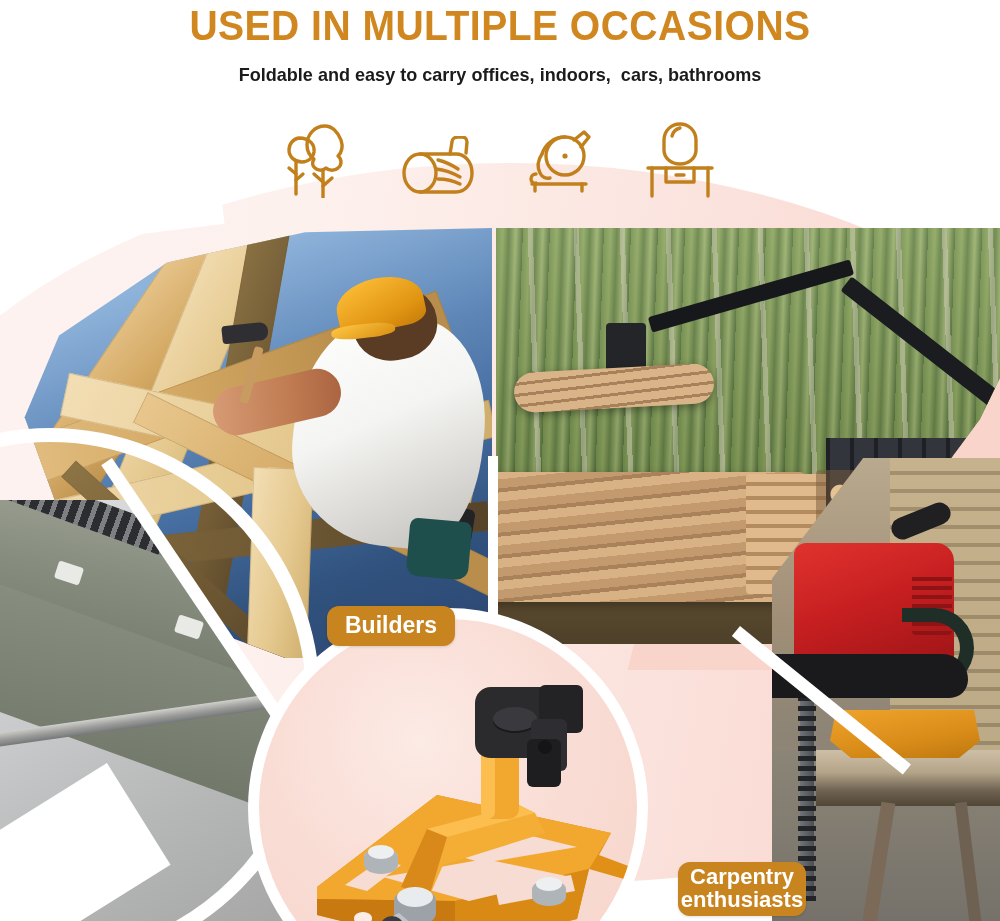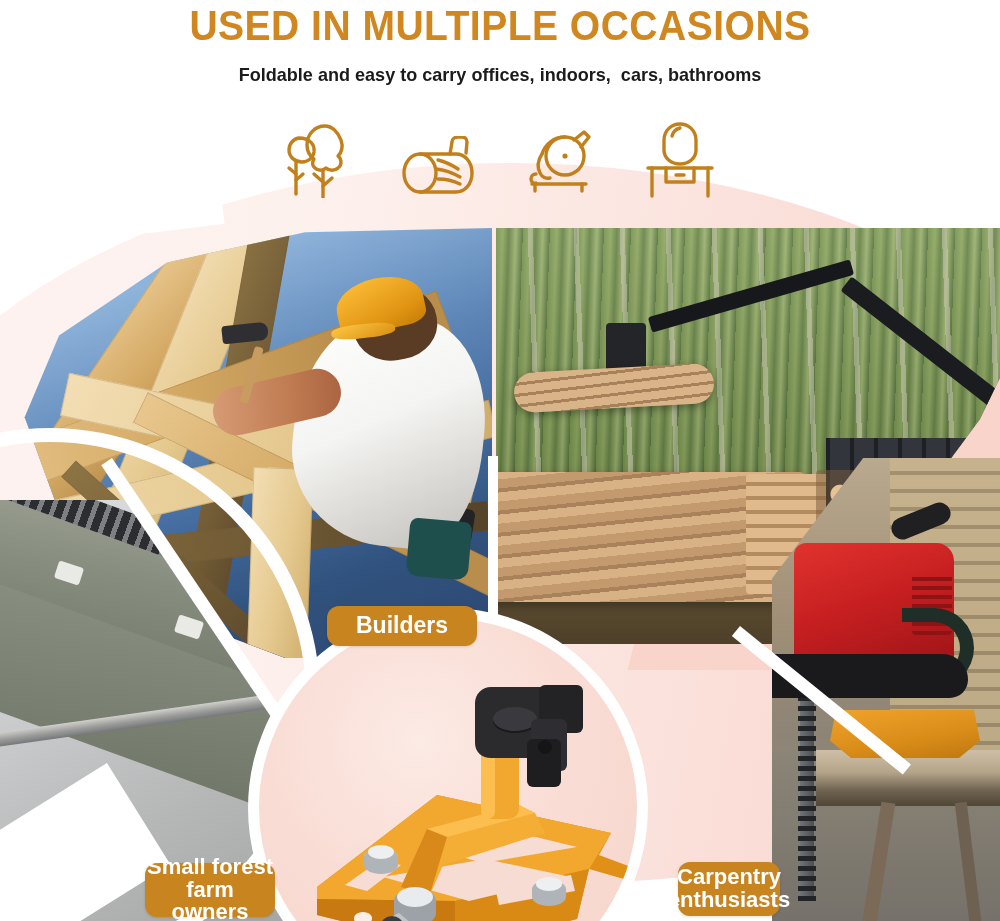--- a/index.html
+++ b/index.html
@@ -284,24 +284,24 @@
     color:#ffffff;
     font-family:"Liberation Sans Narrow","Liberation Sans", sans-serif;
     font-weight:bold;
     border-radius:12px;
     display:flex; align-items:center; justify-content:center;
     text-align:center;
     line-height:1.03;
     white-space:pre-line;
     box-shadow:0 1px 3px rgba(0,0,0,.13);
   }
-  .lb-builders  { left:327px; top:606px; width:150px; height:40px; font-size:23px; }
+  .lb-builders  { left:327px; top:606px; width:128px; height:40px; font-size:23px; }
   .lb-forest    { left:551px; top:610px; width:139px; height:40px; font-size:23px; }
   .lb-small     { left:145px; top:863px; width:130px; height:54px; font-size:22px; }
-  .lb-carp      { left:678px; top:862px; width:102px; height:54px; font-size:22px; }
+  .lb-carp      { left:678px; top:862px; width:128px; height:54px; font-size:22px; }
 </style>
 </head>
 <body>
 
 <div id="stage">
 
   <div class="pink-big"></div>
   <div class="pink-right-wedge"></div>
 
   <div class="header">
@@ -478,18 +478,16 @@
       <ellipse cx="290" cy="270" rx="17" ry="9" fill="#D9DCE0"></ellipse>
       <path d="M273 270c0-5 8-9 17-9s17 4 17 9v8c0 5-8 9-17 9s-17-4-17-9z" fill="#AFB4B9"></path>
       <ellipse cx="290" cy="265" rx="13" ry="7" fill="#EDEFF1"></ellipse>
 
       <ellipse cx="104" cy="300" rx="9" ry="6" fill="#F5CFC4"></ellipse>
       <ellipse cx="104" cy="299" rx="9" ry="6" fill="#FCEDE7"></ellipse>
     </svg>
   </div>
 
   <div class="label lb-builders">Builders</div>
-  <div class="label lb-small">Small forest
-farm owners</div>
   <div class="label lb-carp">Carpentry
 enthusiasts</div>
 
 </div>
 
 </body></html>

